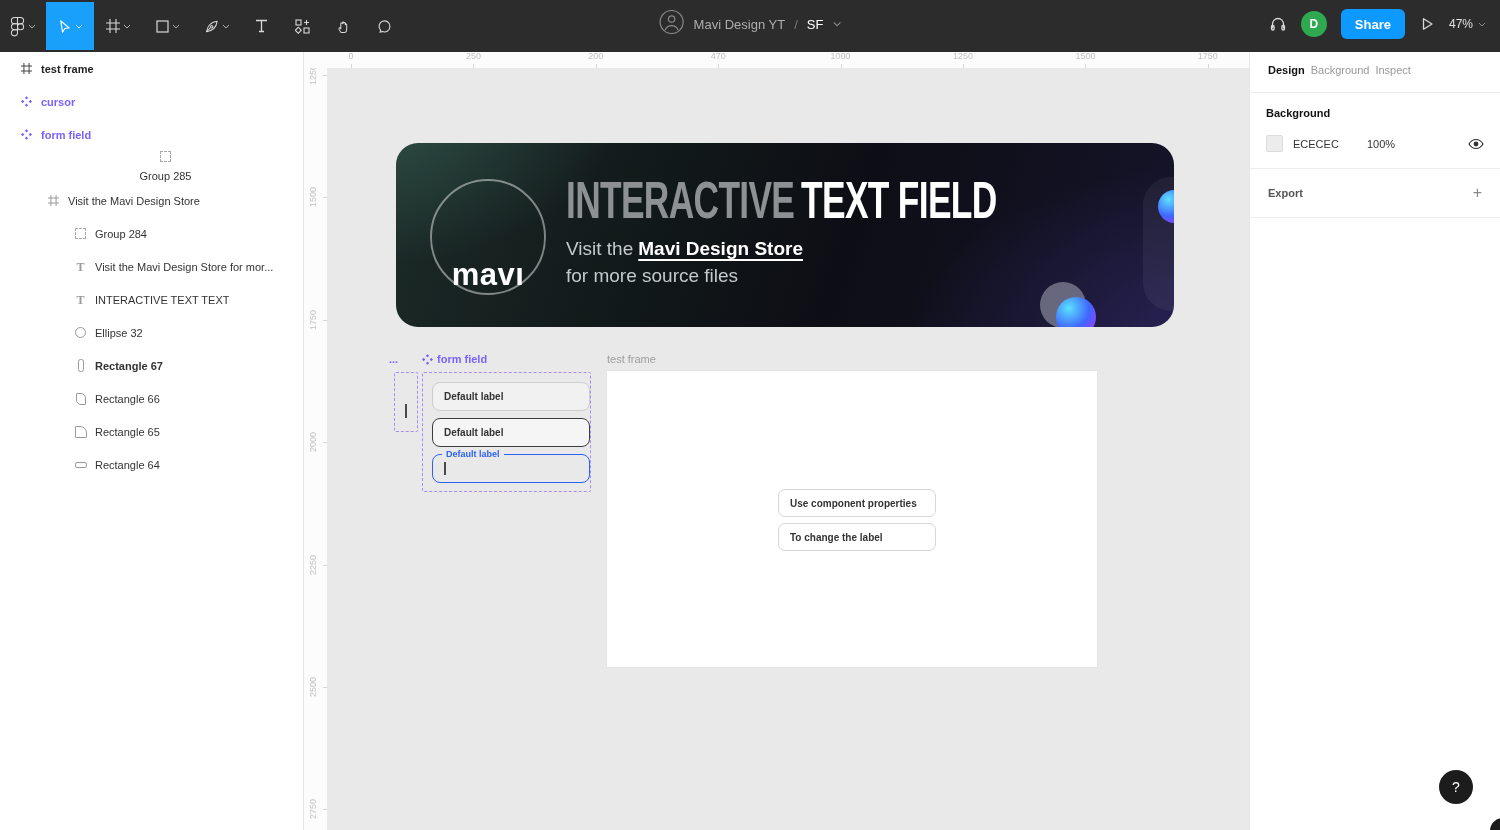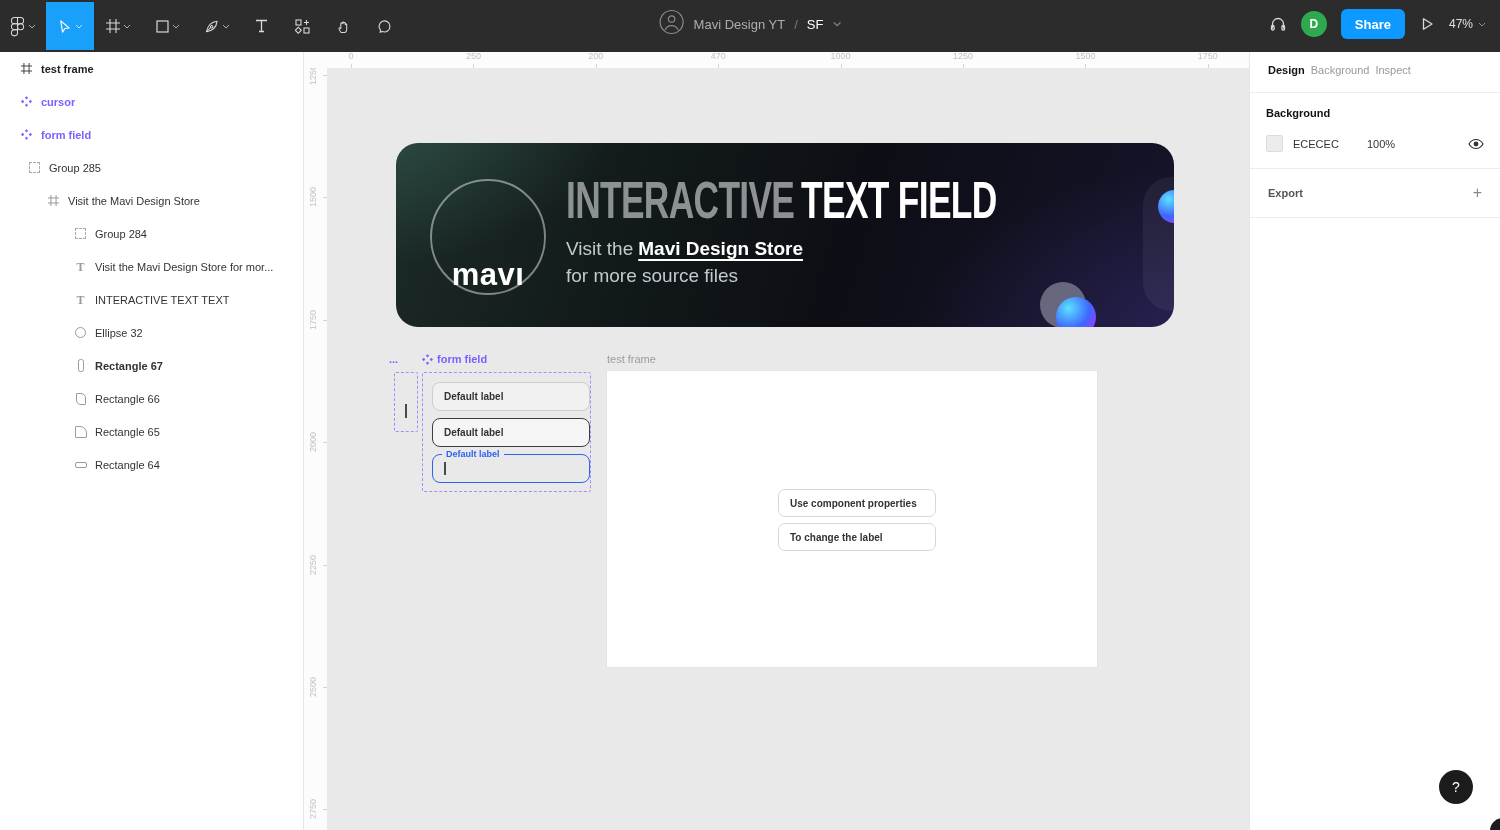--- a/index.html
+++ b/index.html
@@ -254,21 +254,21 @@
         <span class="lname">cursor</span>
       </div>
       <div class="layer-row purple" style="padding-left: 20px;">
         <span class="licon">
           <svg width="11" height="11" viewBox="0 0 12 12" fill="currentColor">
             <path d="M6 .2 7.8 2 6 3.8 4.2 2Z M6 8.2 7.8 10 6 11.8 4.2 10Z M1.8 4.2 3.6 6 1.8 7.8 0 6Z M10.2 4.2 12 6 10.2 7.8 8.4 6Z"></path>
           </svg>
         </span>
         <span class="lname">form field</span>
       </div>
-      <div class="layer-row" style="padding-left: 28px;">
+      <div class="layer-row" style="padding-left: 28px; flex-direction: column;">
         <span class="licon">
           <span class="gglyph"></span>
         </span>
         <span class="lname">Group 285</span>
       </div>
       <div class="layer-row" style="padding-left: 47px;">
         <span class="licon">
           <svg width="11" height="11" viewBox="0 0 12 12" stroke="currentColor" stroke-width="1.1">
             <path d="M3.2 0v12M8.8 0v12M0 3.2h12M0 8.8h12"></path>
           </svg>

